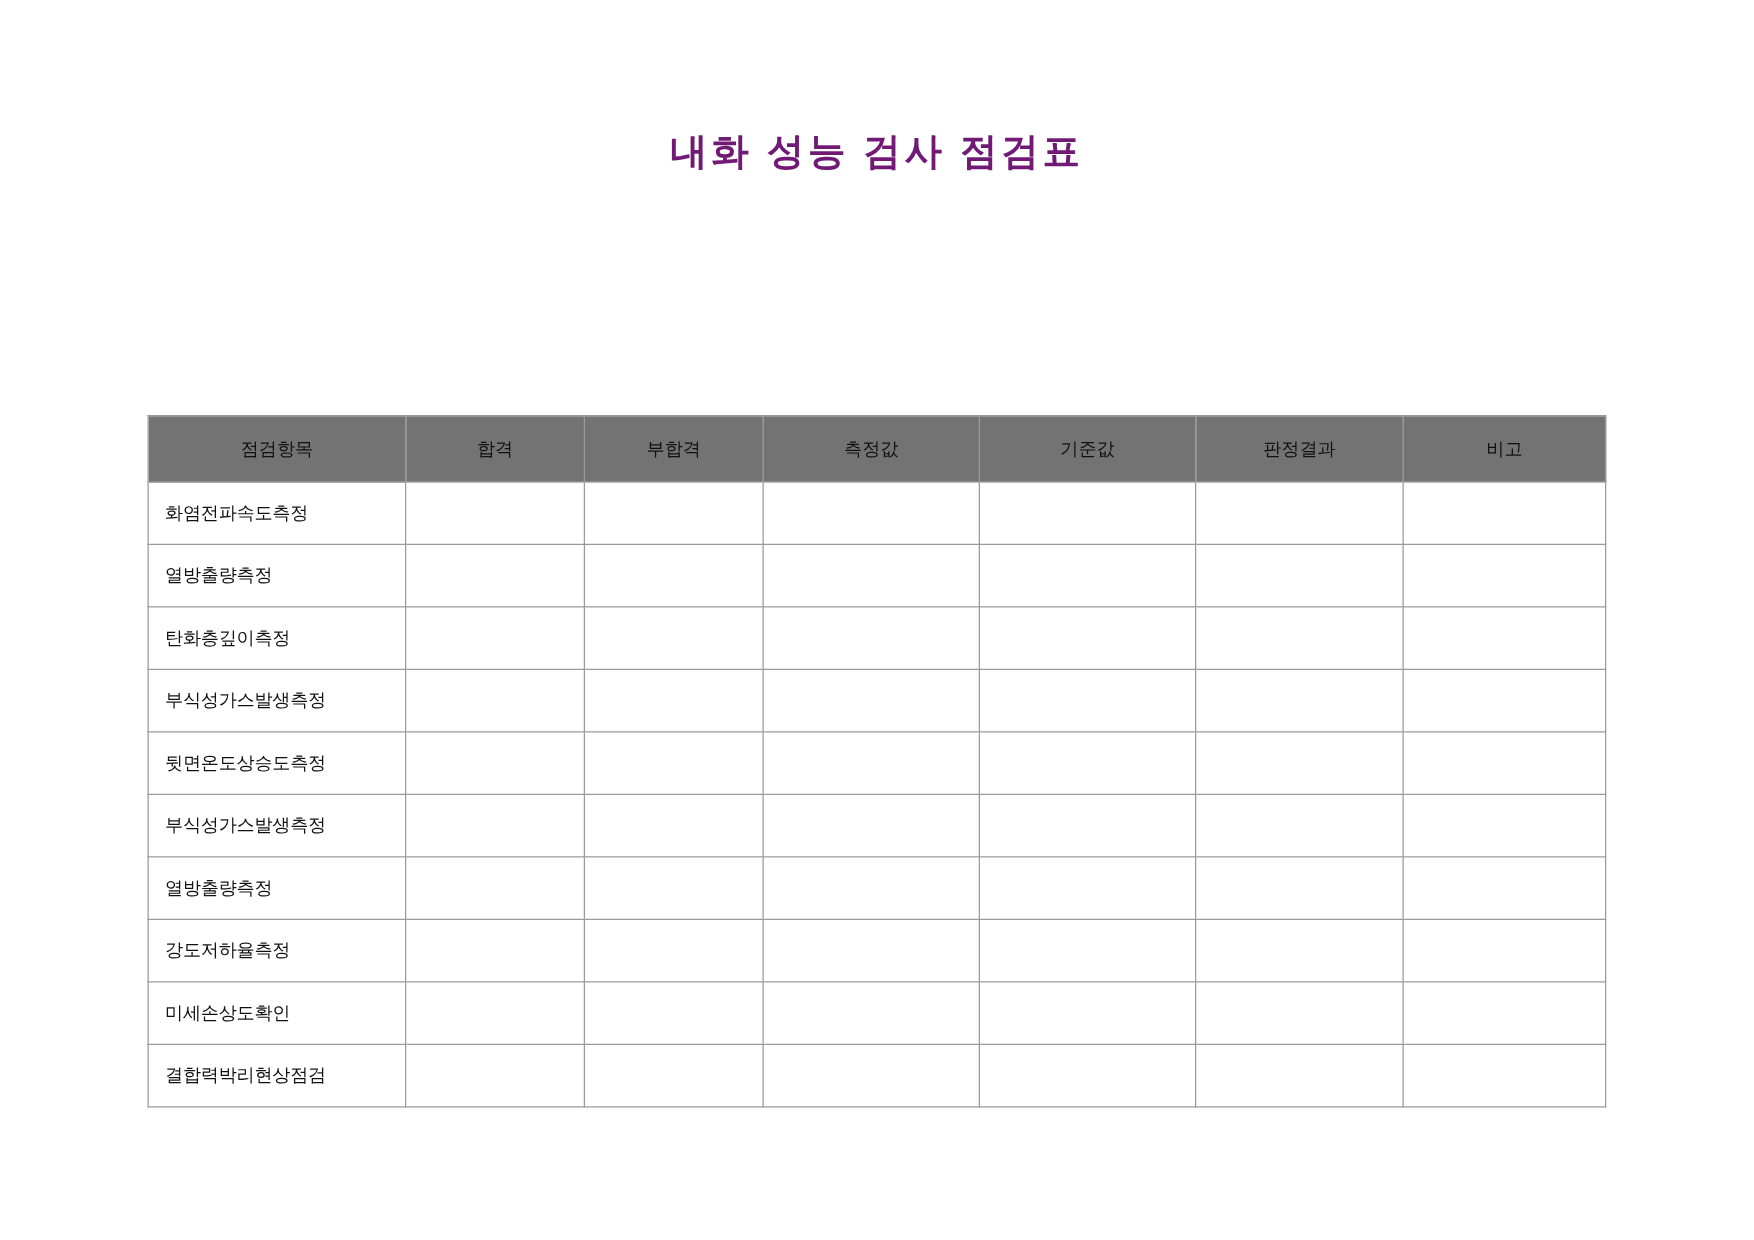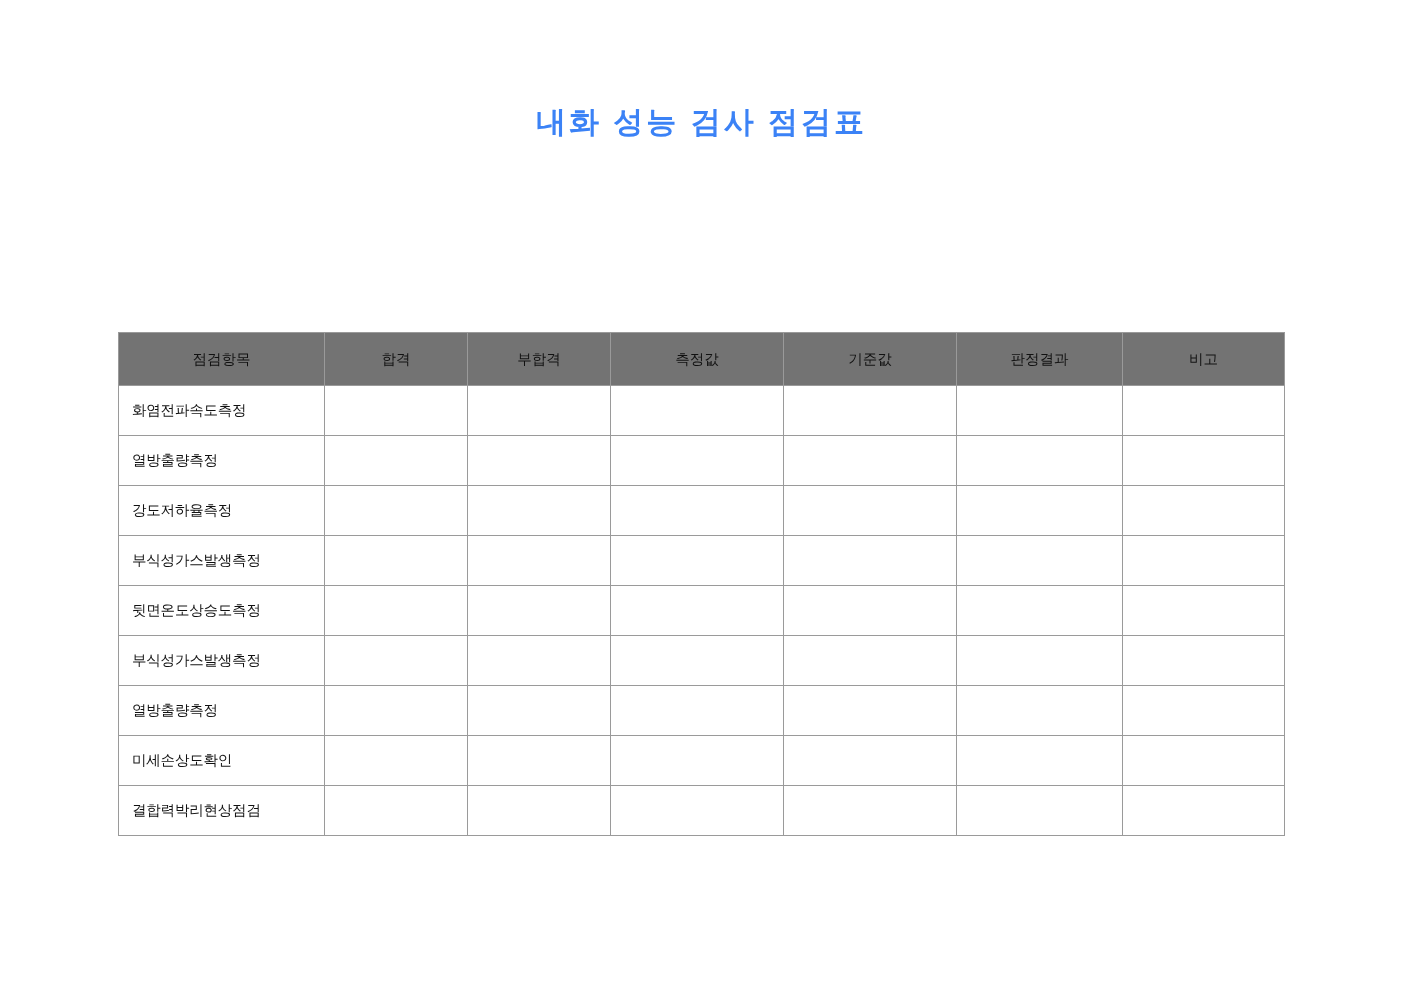--- a/index.html
+++ b/index.html
@@ -25,21 +25,21 @@
   }
 
   .doc-title {
     text-align: center;
     font-size: 30px;
     font-weight: bold;
     letter-spacing: 3px;
     margin-top: 104px;
     margin-bottom: 0;
     line-height: 1.2;
-    color: #3b82f6;
+    color: #701a75;
   }
 
   .table-wrap {
     position: absolute;
     left: 118px;
     top: 228px;
     width: 1166px;
   }
 
   table.checklist {
@@ -127,57 +127,66 @@
         <tr>
           <td class="item-cell">열방출량측정</td>
           <td class="blank-cell"></td>
           <td class="blank-cell"></td>
           <td class="blank-cell"></td>
           <td class="blank-cell"></td>
           <td class="blank-cell"></td>
           <td class="blank-cell"></td>
         </tr>
         <tr>
+          <td class="item-cell">탄화층깊이측정</td>
+          <td class="blank-cell"></td>
+          <td class="blank-cell"></td>
+          <td class="blank-cell"></td>
+          <td class="blank-cell"></td>
+          <td class="blank-cell"></td>
+          <td class="blank-cell"></td>
+        </tr>
+        <tr>
+          <td class="item-cell">부식성가스발생측정</td>
+          <td class="blank-cell"></td>
+          <td class="blank-cell"></td>
+          <td class="blank-cell"></td>
+          <td class="blank-cell"></td>
+          <td class="blank-cell"></td>
+          <td class="blank-cell"></td>
+        </tr>
+        <tr>
+          <td class="item-cell">뒷면온도상승도측정</td>
+          <td class="blank-cell"></td>
+          <td class="blank-cell"></td>
+          <td class="blank-cell"></td>
+          <td class="blank-cell"></td>
+          <td class="blank-cell"></td>
+          <td class="blank-cell"></td>
+        </tr>
+        <tr>
+          <td class="item-cell">부식성가스발생측정</td>
+          <td class="blank-cell"></td>
+          <td class="blank-cell"></td>
+          <td class="blank-cell"></td>
+          <td class="blank-cell"></td>
+          <td class="blank-cell"></td>
+          <td class="blank-cell"></td>
+        </tr>
+        <tr>
+          <td class="item-cell">열방출량측정</td>
+          <td class="blank-cell"></td>
+          <td class="blank-cell"></td>
+          <td class="blank-cell"></td>
+          <td class="blank-cell"></td>
+          <td class="blank-cell"></td>
+          <td class="blank-cell"></td>
+        </tr>
+        <tr>
           <td class="item-cell">강도저하율측정</td>
-          <td class="blank-cell"></td>
-          <td class="blank-cell"></td>
-          <td class="blank-cell"></td>
-          <td class="blank-cell"></td>
-          <td class="blank-cell"></td>
-          <td class="blank-cell"></td>
-        </tr>
-        <tr>
-          <td class="item-cell">부식성가스발생측정</td>
-          <td class="blank-cell"></td>
-          <td class="blank-cell"></td>
-          <td class="blank-cell"></td>
-          <td class="blank-cell"></td>
-          <td class="blank-cell"></td>
-          <td class="blank-cell"></td>
-        </tr>
-        <tr>
-          <td class="item-cell">뒷면온도상승도측정</td>
-          <td class="blank-cell"></td>
-          <td class="blank-cell"></td>
-          <td class="blank-cell"></td>
-          <td class="blank-cell"></td>
-          <td class="blank-cell"></td>
-          <td class="blank-cell"></td>
-        </tr>
-        <tr>
-          <td class="item-cell">부식성가스발생측정</td>
-          <td class="blank-cell"></td>
-          <td class="blank-cell"></td>
-          <td class="blank-cell"></td>
-          <td class="blank-cell"></td>
-          <td class="blank-cell"></td>
-          <td class="blank-cell"></td>
-        </tr>
-        <tr>
-          <td class="item-cell">열방출량측정</td>
           <td class="blank-cell"></td>
           <td class="blank-cell"></td>
           <td class="blank-cell"></td>
           <td class="blank-cell"></td>
           <td class="blank-cell"></td>
           <td class="blank-cell"></td>
         </tr>
         <tr>
           <td class="item-cell">미세손상도확인</td>
           <td class="blank-cell"></td>

